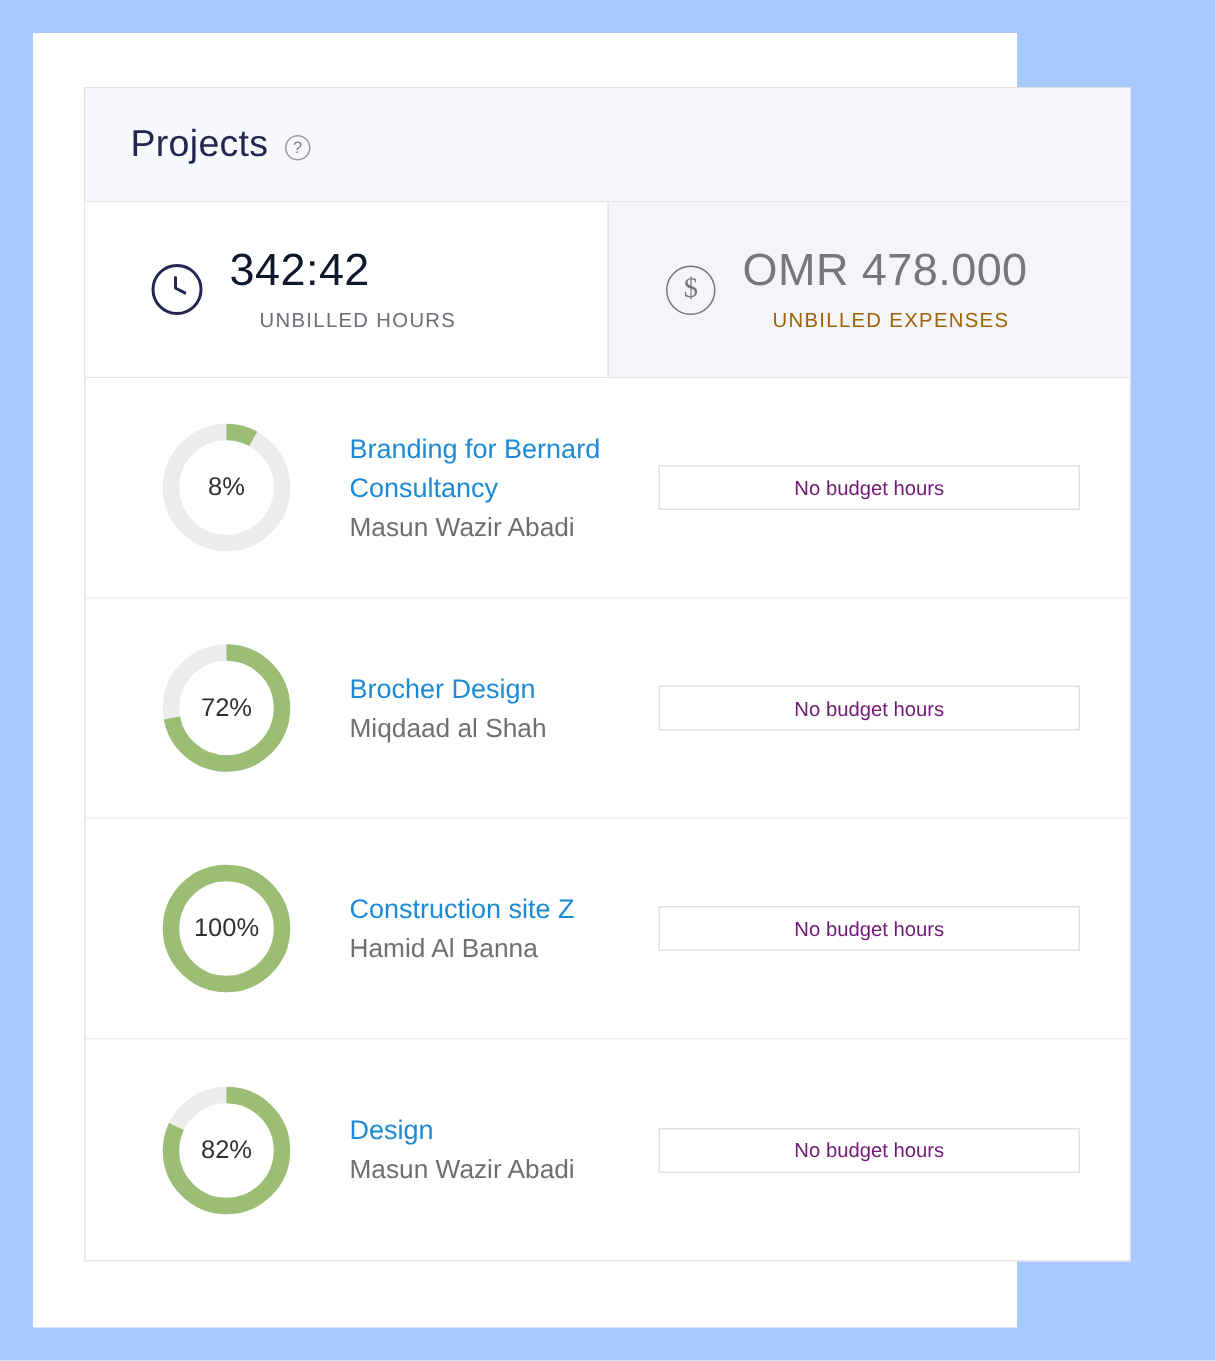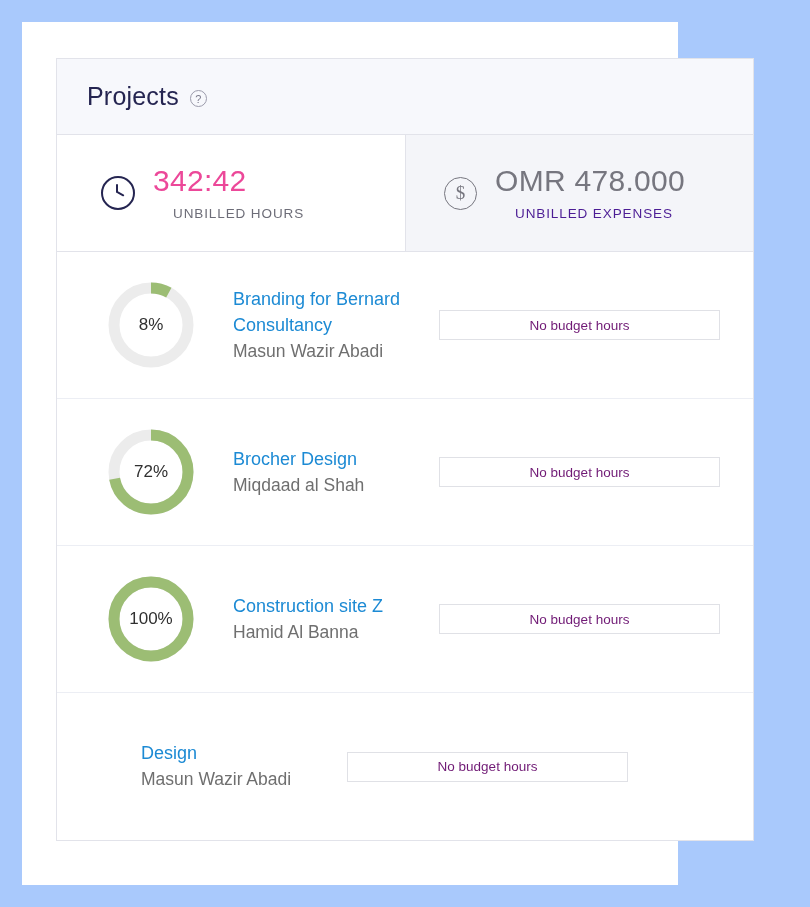--- a/index.html
+++ b/index.html
@@ -132,36 +132,36 @@
     line-height: 30px;
     color: #76767f;
     font-family: "Liberation Serif", serif;
   }
 
   .stat-text {
     margin-left: 18px;
   }
   .stat-value {
     font-size: 30px;
-    color: #ec4899;
+    color: #0f172a;
     letter-spacing: 0.3px;
     line-height: 1.05;
   }
   .stat-tab.inactive .stat-value {
     color: #76767f;
   }
   .stat-label {
     margin-top: 9px;
     font-size: 13.5px;
     letter-spacing: 0.9px;
     color: #6d6d78;
     margin-left: 20px;
   }
   .stat-tab.inactive .stat-label {
-    color: #4c1d95;
+    color: #a16207;
   }
 
   
   .project-row {
     height: 147px;
     display: flex;
     align-items: center;
     border-bottom: 1px solid #eceef4;
     box-sizing: border-box;
     padding-left: 48px;
@@ -293,20 +293,27 @@
             </svg>
             <div class="donut-label">100%</div>
           </div>
           <div class="project-info">
             <div class="project-name">Construction site Z</div>
             <div class="project-client">Hamid Al Banna</div>
           </div>
           <div class="budget-box">No budget hours</div>
         </div>
         <div class="project-row">
+          <div class="donut">
+            <svg width="92" height="92" viewBox="0 0 92 92">
+              <circle cx="46" cy="46" r="37" fill="none" stroke="#ececec" stroke-width="11"></circle>
+              <circle cx="46" cy="46" r="37" fill="none" stroke="#9cbd74" stroke-width="11" stroke-dasharray="190.63 41.85" transform="rotate(-90 46 46)"></circle>
+            </svg>
+            <div class="donut-label">82%</div>
+          </div>
           <div class="project-info">
             <div class="project-name">Design</div>
             <div class="project-client">Masun Wazir Abadi</div>
           </div>
           <div class="budget-box">No budget hours</div>
         </div>
       </div>
 
   </div>
 </div>

